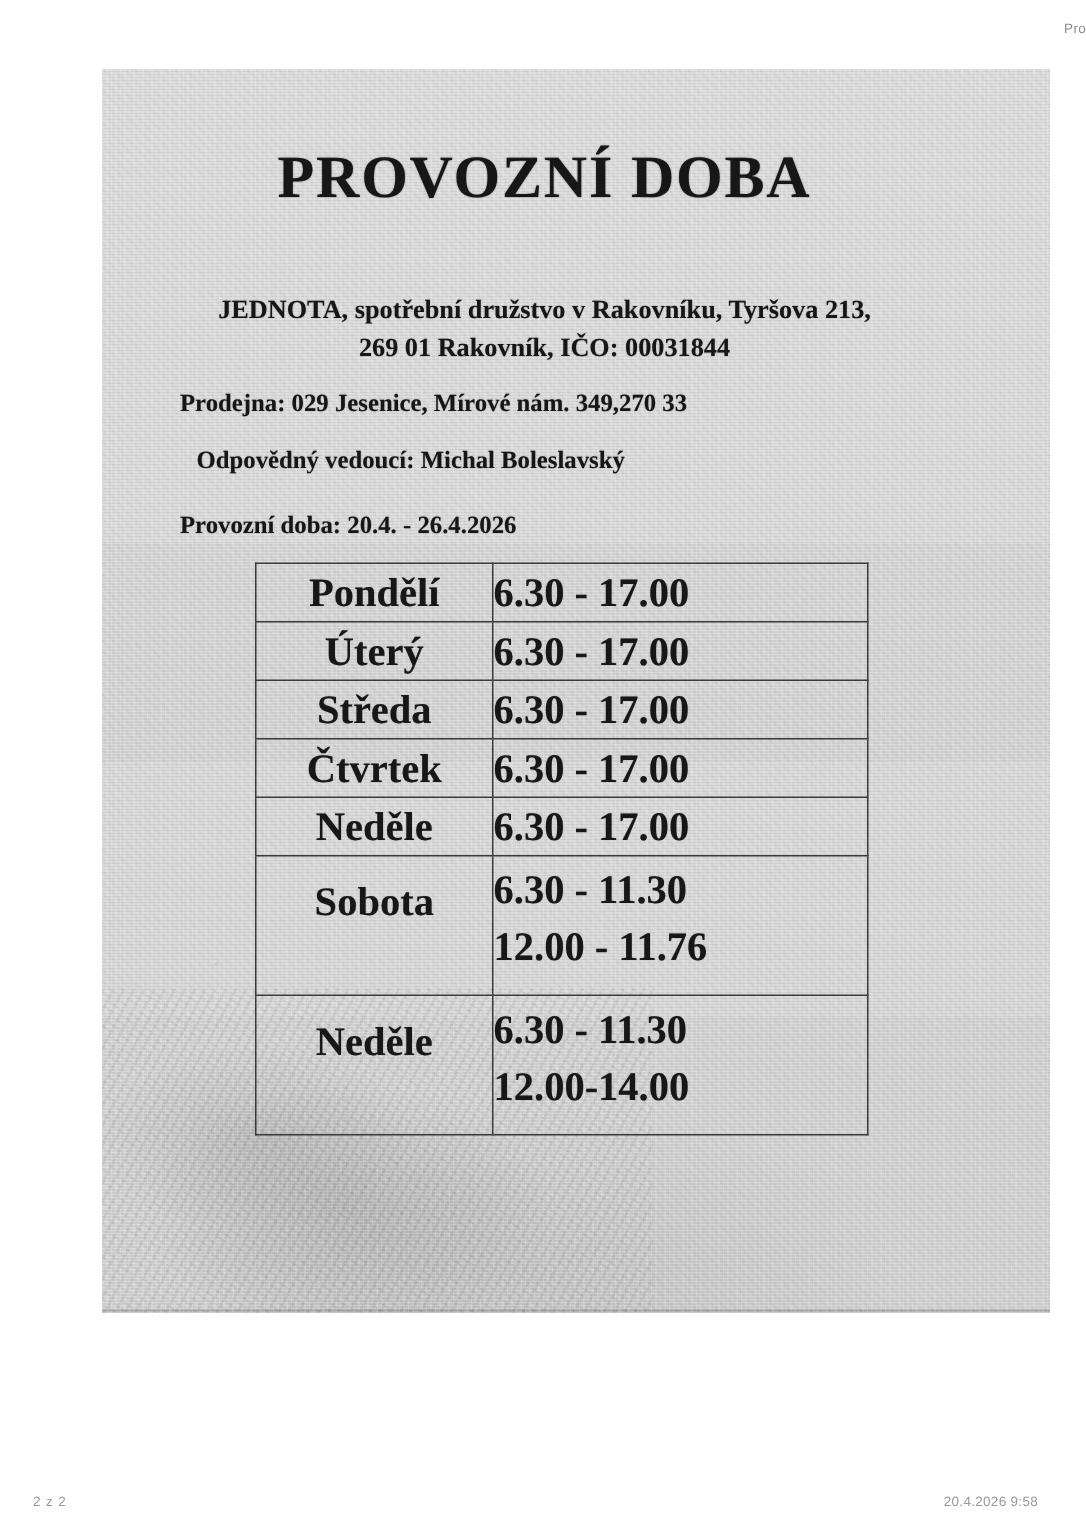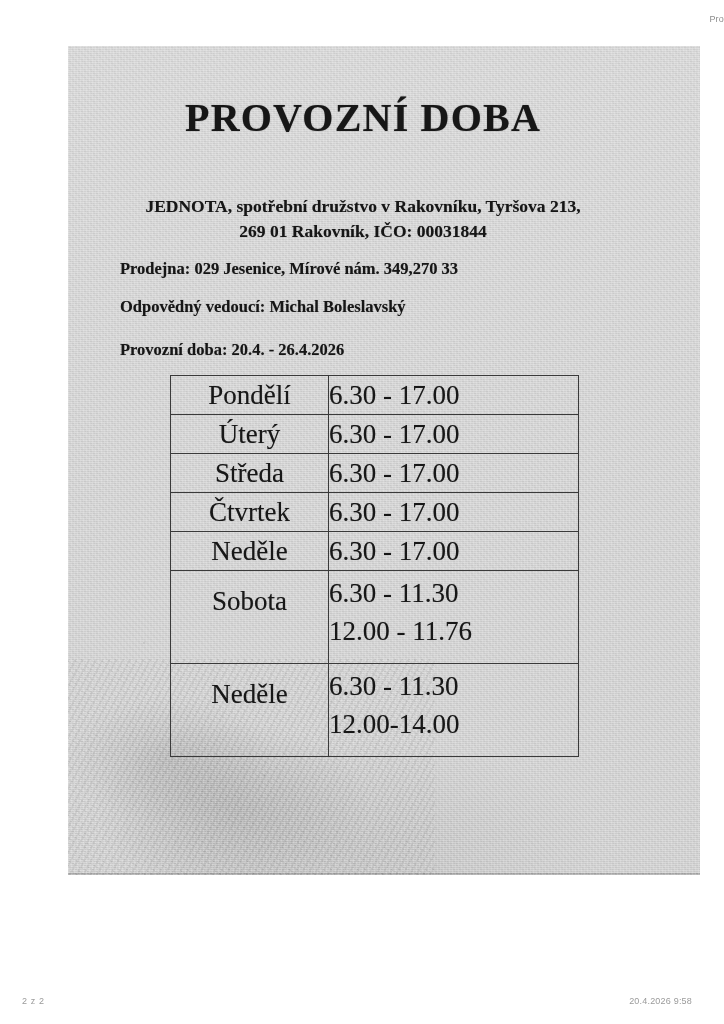--- a/index.html
+++ b/index.html
@@ -138,40 +138,41 @@
   .info-line {
     position: absolute;
     left: 52px;
     font-size: 16.5px;
     font-weight: bold;
     color: #161616;
     text-shadow: 0 0 .8px rgba(0,0,0,.4);
     white-space: nowrap;
   }
   .info-line.l1 { top: 213px; }
-  .info-line.l2 { top: 251px; }
+  .info-line.l2 { top: 251px; margin-left: 11px; }
   .info-line.l3 { top: 294px; }
 
   
   .hours-table {
     position: absolute;
     left: 102px;
     top: 329px;
     width: 406px;
     border-collapse: collapse;
     table-layout: fixed;
   }
   .hours-table td {
     border: 1.6px solid #3a3a3a;
     padding: 0;
     height: 38px;
     font-size: 27px;
     color: #171717;
     text-shadow: 0 0 .7px rgba(0,0,0,.35);
     vertical-align: middle;
+    font-weight: bold;
   }
   .hours-table td.day {
     width: 157px;
     text-align: center;
   }
   .hours-table td.hrs {
     width: 249px;
     text-align: left;
   }
   .hours-table tr.tall td {

